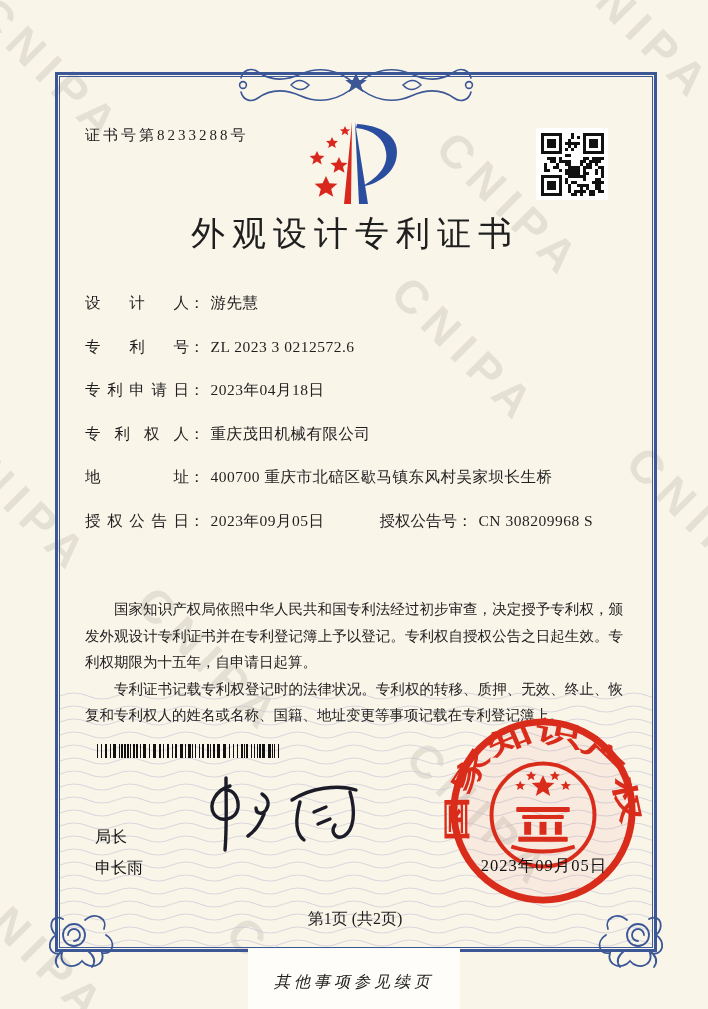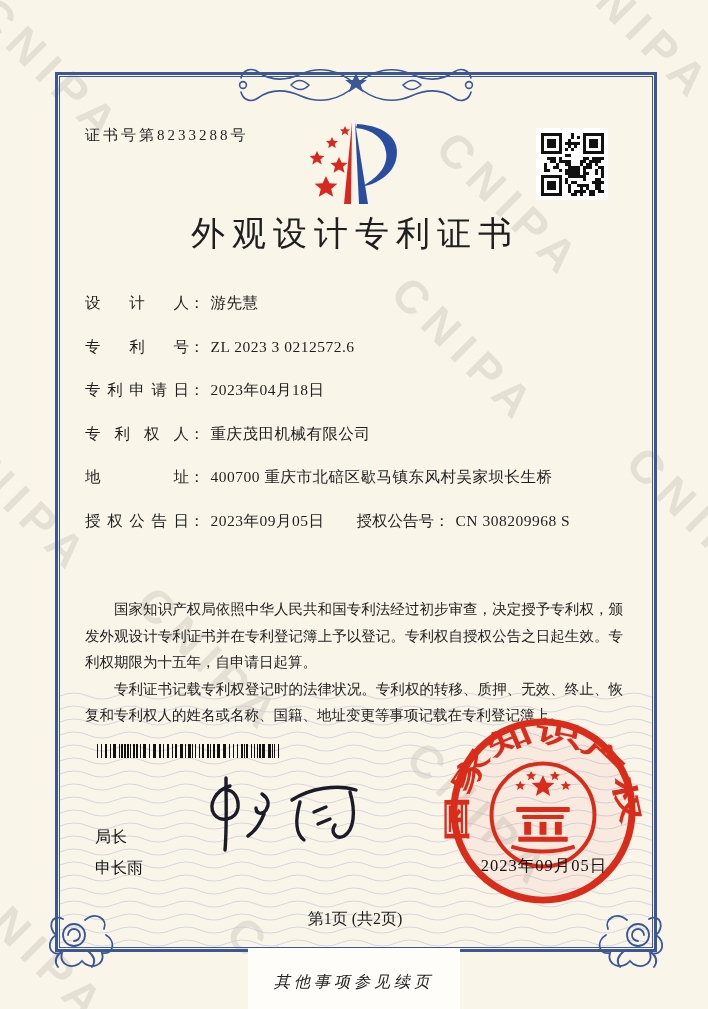--- a/index.html
+++ b/index.html
@@ -36,21 +36,21 @@
   .title{
     position:absolute;left:55px;width:600px;top:211px;text-align:center;
     font-size:34px;font-weight:400;letter-spacing:7px;z-index:3;
   }
   
   .fields{position:absolute;left:85px;top:293px;width:545px;z-index:3;font-size:15.5px;}
   .row{height:29px;margin-bottom:14.5px;white-space:nowrap;}
   .flabel{display:inline-block;width:104px;text-align:justify;text-align-last:justify;vertical-align:top;}
   .colon{display:inline-block;margin-right:6px;}
   .fvalue{letter-spacing:.5px;}
-  .grant2{margin-left:32px;}
+  .grant2{margin-left:55px;}
   
   .body-text{
     position:absolute;left:85px;top:596px;width:538px;z-index:3;
     font-size:14.5px;line-height:1.83;text-align:justify;color:#222;
   }
   .body-text p{margin:0;text-indent:2em;}
   
   .barcode{position:absolute;left:97px;top:744px;z-index:3;}
   
   .sig-block{position:absolute;left:95px;top:793px;z-index:3;font-size:16px;line-height:31px;

